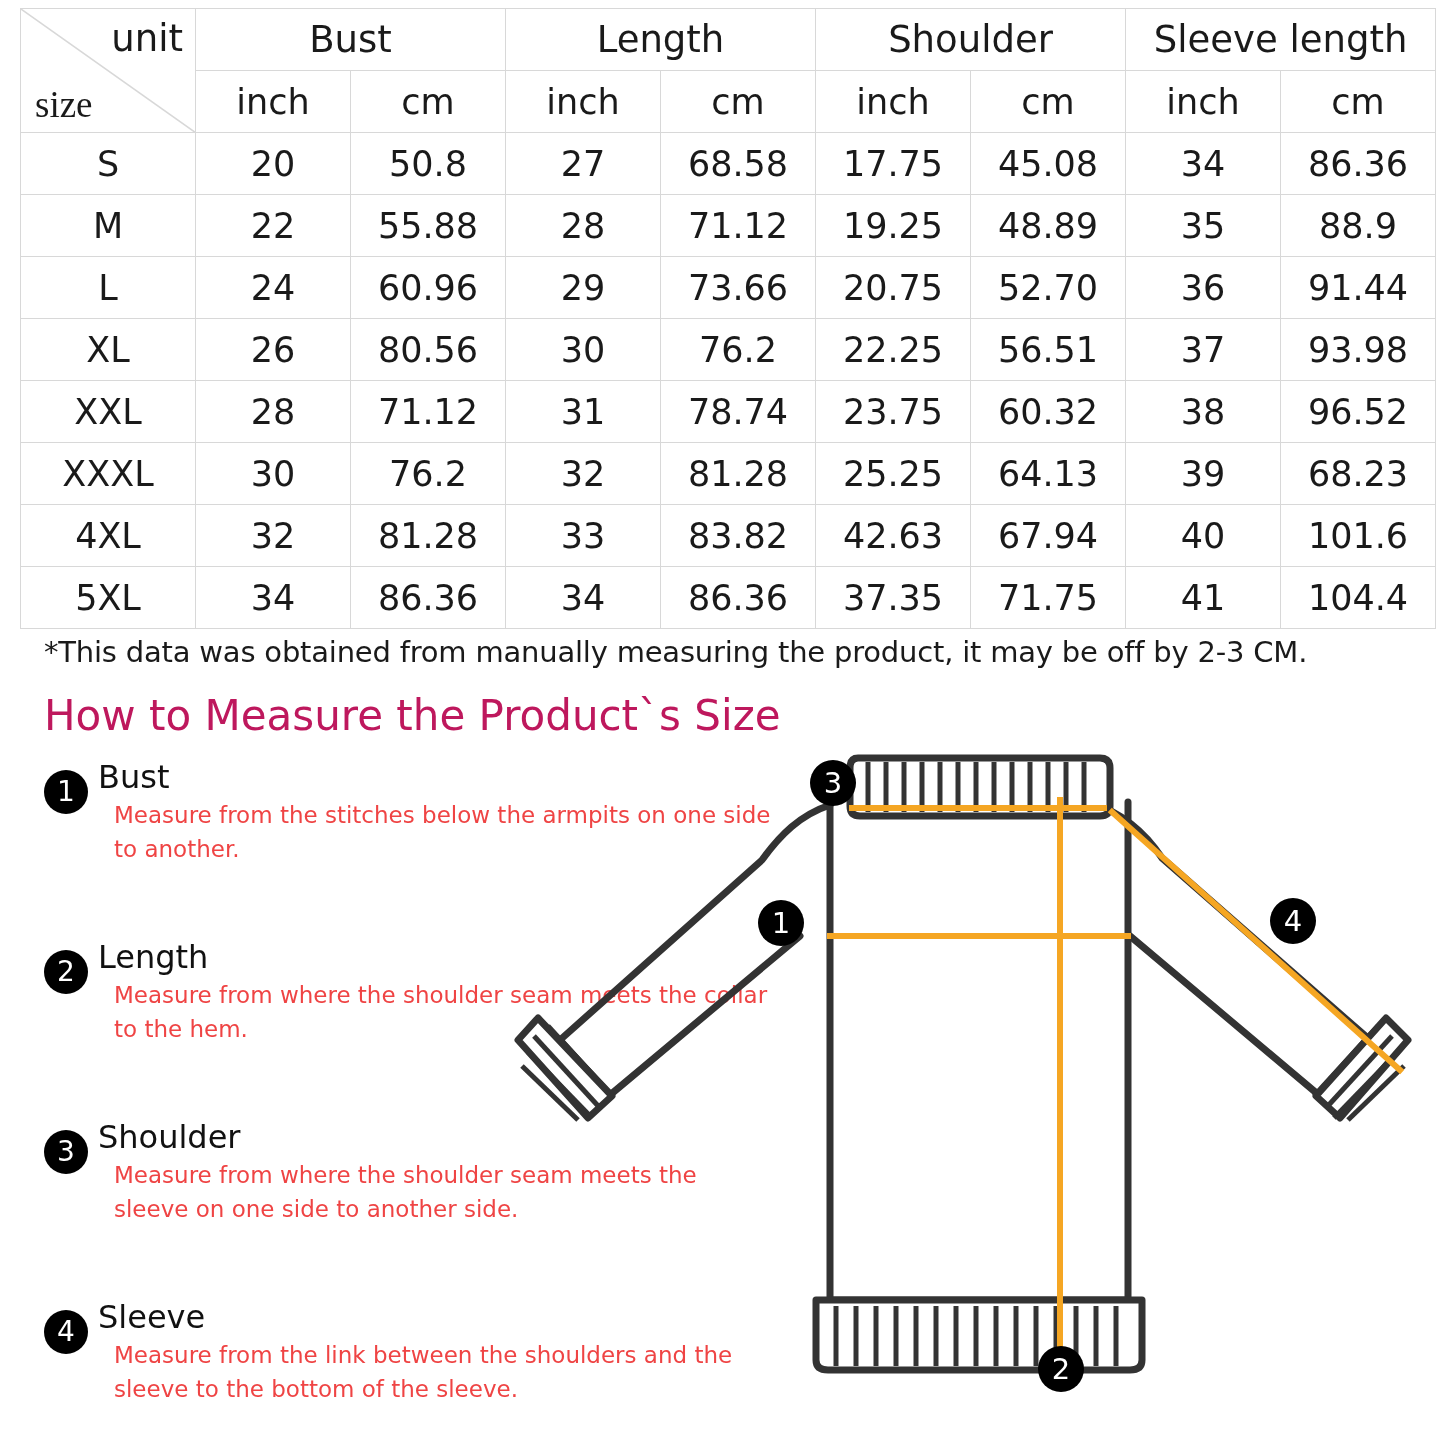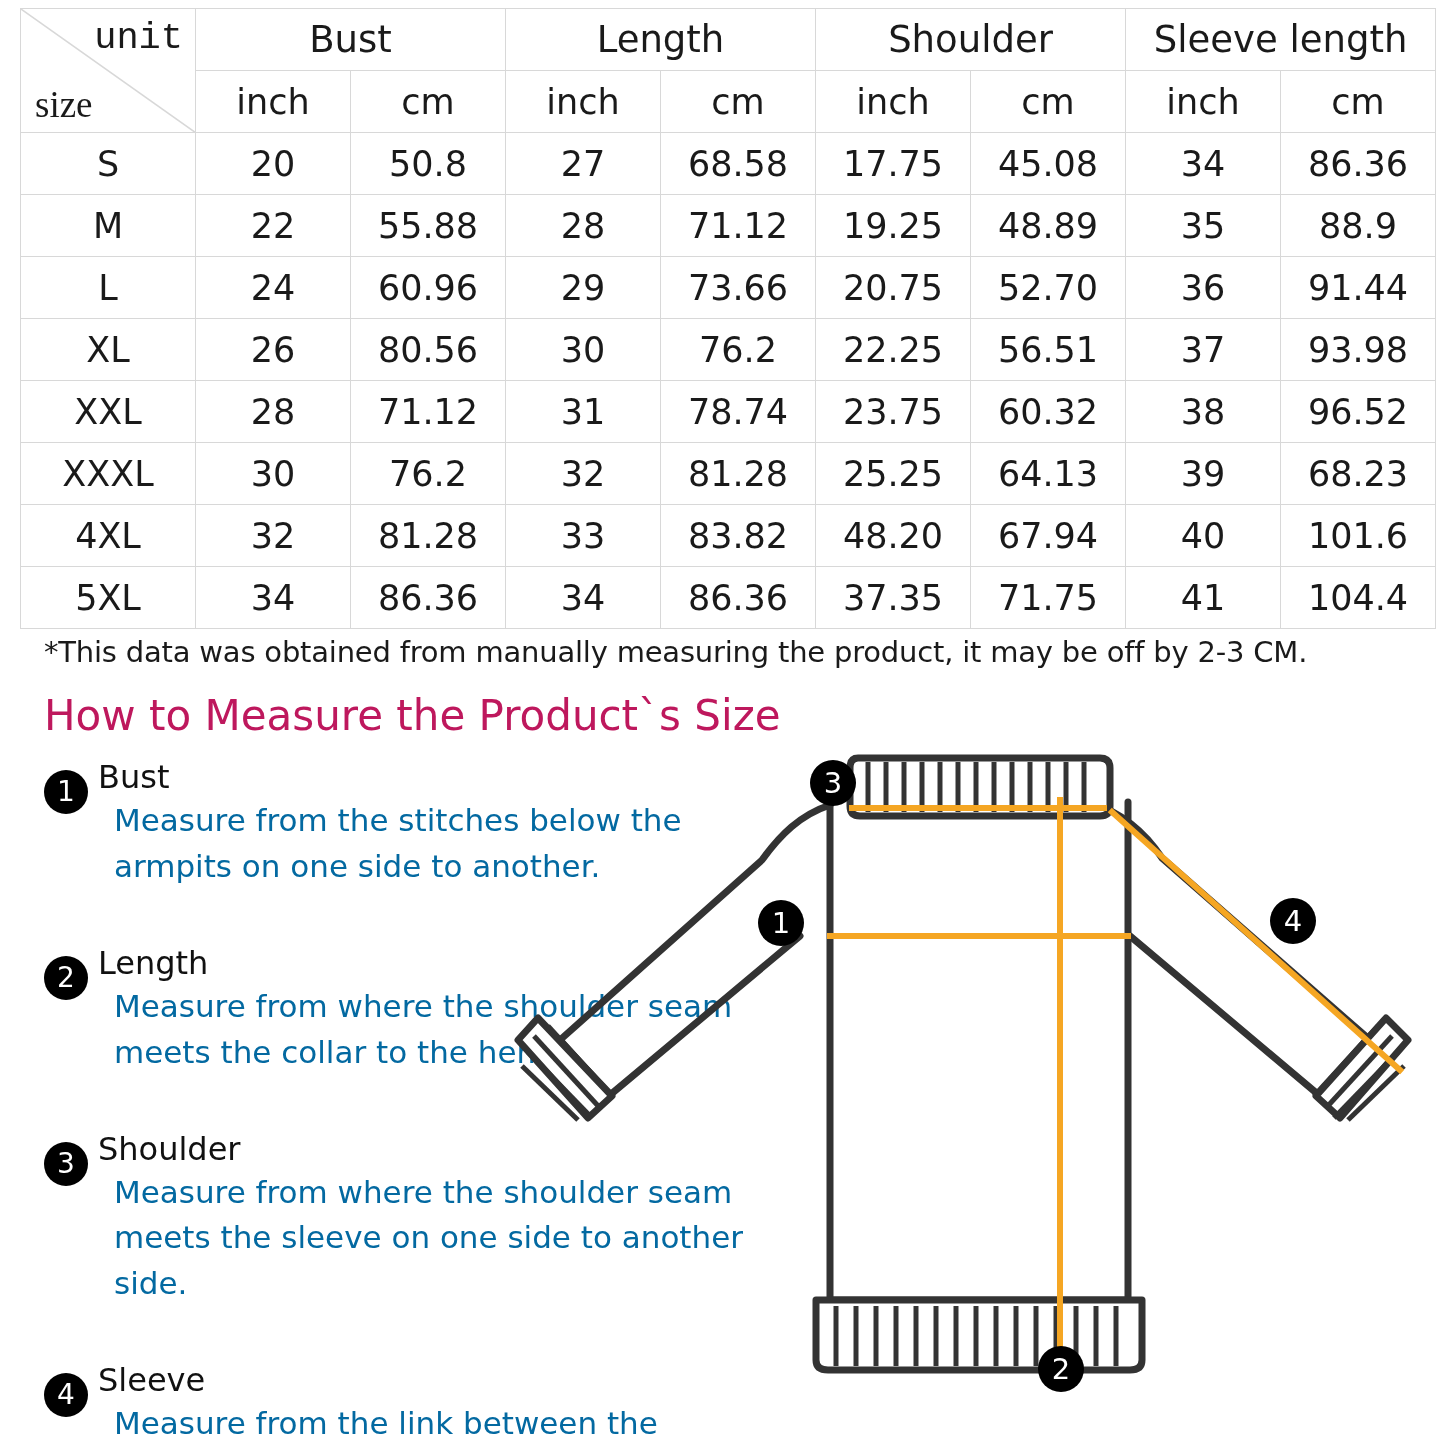--- a/index.html
+++ b/index.html
@@ -49,21 +49,20 @@
     left: 0; top: 0;
     width: 100%; height: 100%;
     overflow: hidden;
   }
   .corner-cell .diag svg { display:block; }
   .corner-cell .unit-lbl {
     position: absolute;
     right: 12px;
     top: 8px;
     font-size: 37px;
-    font-family: Liberation Mono, monospace;
   }
   .corner-cell .size-lbl {
     position: absolute;
     left: 14px;
     bottom: 6px;
     font-size: 37px;
     font-family: Liberation Serif, serif;
   }
   .note {
     font-size: 29px;
@@ -111,23 +110,23 @@
   .step-title {
     position: absolute;
     left: 54px;
     top: -6px;
     font-size: 32px;
     color: #111;
   }
   .step-desc {
     padding-left: 70px;
     padding-top: 34px;
-    font-size: 31px;
+    font-size: 23px;
     line-height: 1.48;
-    color: #0369a1;
+    color: #ef4444;
   }
 
   
   .diagram {
     position: absolute;
     left: 500px;
     top: 0px;
     width: 945px;
     height: 700px;
   }
@@ -257,21 +256,21 @@
         <td>64.13</td>
         <td>39</td>
         <td>68.23</td>
       </tr>
       <tr>
         <td>4XL</td>
         <td>32</td>
         <td>81.28</td>
         <td>33</td>
         <td>83.82</td>
-        <td>48.20</td>
+        <td>42.63</td>
         <td>67.94</td>
         <td>40</td>
         <td>101.6</td>
       </tr>
       <tr>
         <td>5XL</td>
         <td>34</td>
         <td>86.36</td>
         <td>34</td>
         <td>86.36</td>

